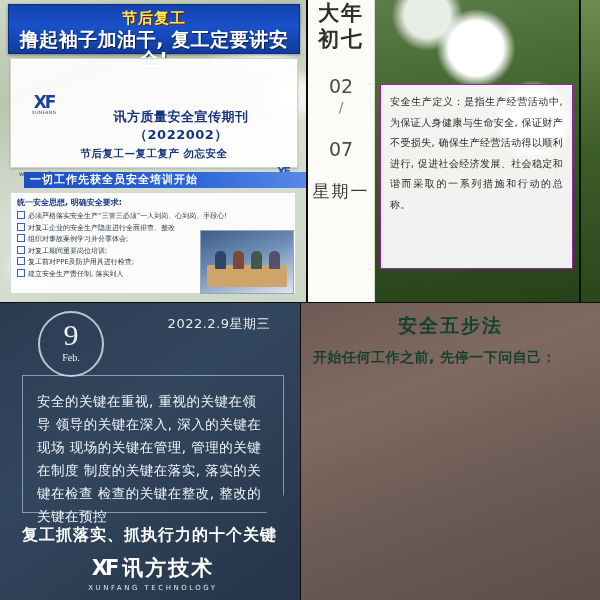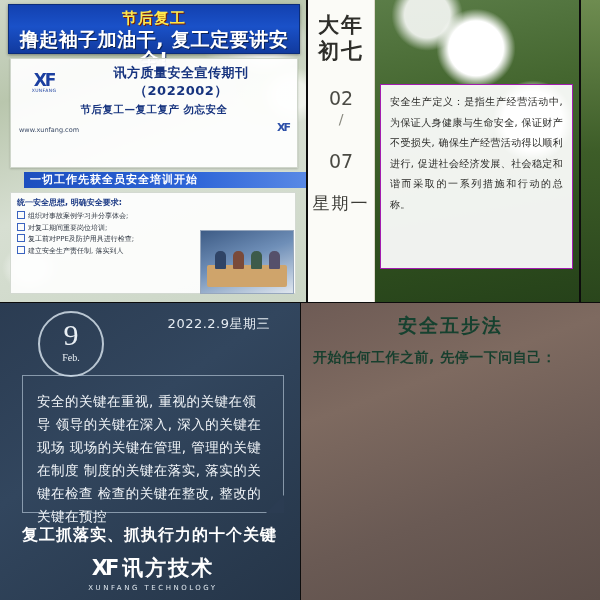--- a/index.html
+++ b/index.html
@@ -102,20 +102,21 @@
     color: #1b3fa0;
     letter-spacing: .4px;
   }
   .poster-title {
     flex: 1;
     font-size: 13px;
     font-weight: bold;
     color: #17347f;
     text-align: center;
     letter-spacing: .5px;
+    margin-top: 44px;
   }
   .poster-sub {
     text-align: center;
     font-size: 10.5px;
     color: #17347f;
     font-weight: bold;
     margin-top: 3px;
     letter-spacing: .5px;
   }
   .poster-body {
@@ -231,21 +232,21 @@
     width: 66px; height: 302px;
     background: #fbfbf7;
     border-right: 1px solid #ded9cd;
     text-align: center;
     color: #3b3b36;
   }
   .cal-left .big {
     font-size: 21px;
     font-weight: bold;
     line-height: 26px;
-    padding-top: 12px;
+    padding-top: 0;
     letter-spacing: 2px;
     color: #2e2e2a;
   }
   .cal-left .date {
     font-size: 19px;
     line-height: 25px;
     color: #4a4a44;
     margin-top: 22px;
   }
   .cal-left .slash {
@@ -442,20 +443,22 @@
         <div class="poster-foot">
           <div class="poster-url">www.xunfang.com</div>
           <div class="poster-wm">XF</div>
         </div>
       </div>
 
       <div class="poster-strip">一切工作先获全员安全培训开始</div>
 
       <div class="poster-list-box">
         <div class="plb-title">统一安全思想, 明确安全要求:</div>
+        <div class="plb-item"><span class="bullet"></span><span>必须严格落实安全生产“三管三必须”一人到岗、心到岗、手段心!</span></div>
+        <div class="plb-item"><span class="bullet"></span><span>对复工企业的安全生产隐患进行全面排查、整改</span></div>
         <div class="plb-item"><span class="bullet"></span><span>组织对事故案例学习并分享体会;</span></div>
         <div class="plb-item"><span class="bullet"></span><span>对复工期间重要岗位培训;</span></div>
         <div class="plb-item"><span class="bullet"></span><span>复工前对PPE及防护用具进行检查;</span></div>
         <div class="plb-item"><span class="bullet"></span><span>建立安全生产责任制, 落实到人</span></div>
       </div>
 
       <div class="poster-photo">
         <div class="desk"></div>
         <div class="p" style="left:14px;background:#2f4466;"></div>
         <div class="p" style="left:32px;background:#7a4a3a;"></div>

